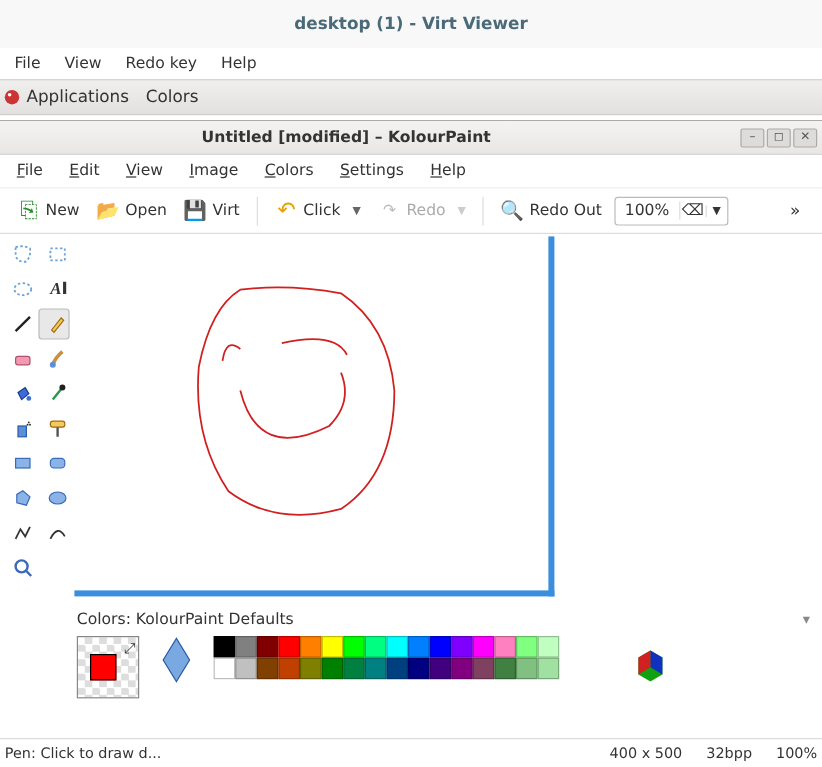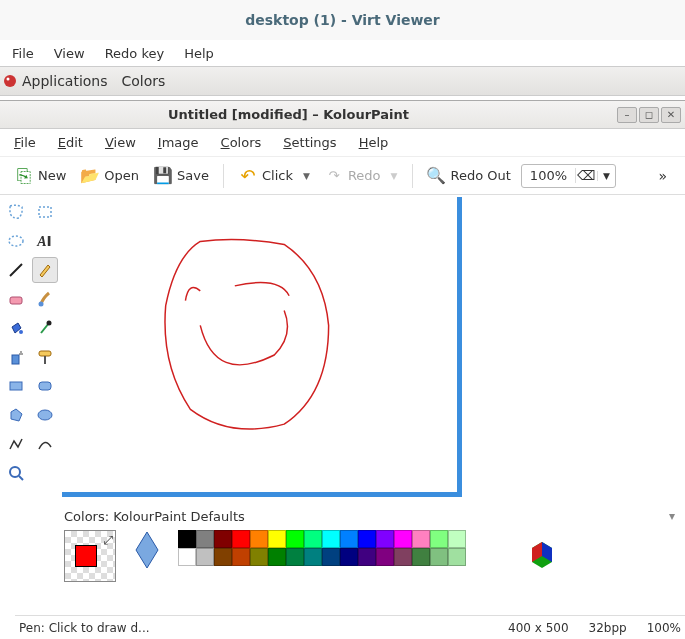--- a/index.html
+++ b/index.html
@@ -36,40 +36,40 @@
 .disabled { color: #aaa; }
 .zoom-box { display: flex; align-items: center; border: 1px solid #bbb; border-radius: 3px; height: 24px; }
 .zoom-val { padding: 0 8px; }
 .zoom-clear { width: 22px; text-align: center; border-left: 1px solid #ddd; }
 .zoom-dd { width: 18px; text-align: center; border-left: 1px solid #ddd; font-size: 9px; }
 .chev { font-size: 14px; margin-left: auto; padding-right: 8px; }
 
 
 .main-area { display: flex; height: 310px; }
 .toolbox { width: 60px; padding: 4px 2px; display: grid; grid-template-columns: 26px 26px; grid-auto-rows: 26px; gap: 3px; justify-content: center; align-content: start; }
-.tool { width: 26px; height: 26px; display: flex; align-items: center; justify-content: center; border: 1px solid transparent; border-radius: 3px; }
+.tool { width: 26px; height: 26px; display: flex; align-items: center; justify-content: flex-end; border: 1px solid transparent; border-radius: 3px; }
 .tool.sel { background: #e8e8e8; border-color: #bbb; }
 .canvas-wrap { flex: 1; background: #fff; position: relative; padding: 2px 0 0 2px; }
 .canvas { width: 400px; height: 300px; background: #fff; border-right: 5px solid #3b8ede; border-bottom: 5px solid #3b8ede; position: relative; }
 .drawing { position: absolute; inset: 0; }
 
 
 .colors-section { padding: 4px 10px 4px 64px; }
 .colors-label { font-size: 13px; margin-bottom: 6px; display: flex; }
 .colors-label .cog { margin-left: auto; color: #888; font-size: 12px; }
 .colors-row { display: flex; align-items: flex-start; gap: 18px; }
 .fgbg { width: 52px; height: 52px; position: relative; background: repeating-conic-gradient(#ddd 0 25%, #fff 0 50%) 0 0/12px 12px; border: 1px solid #888; }
 .fg-sw { position: absolute; left: 10px; top: 14px; width: 22px; height: 22px; background: #f00; border: 1px solid #000; }
 .swap-icn { position: absolute; right: 2px; top: 2px; font-size: 12px; }
 .palette { display: grid; grid-template-columns: repeat(16,18px); grid-auto-rows: 18px; }
 .sw { width: 18px; height: 18px; border: 1px solid rgba(0,0,0,0.25); }
 .cube { width: 36px; height: 36px; position: relative; margin-left: 40px; margin-top: 6px; }
 
 
-.statusbar { position: absolute; bottom: 0; left: 15px; right: 0; height: 24px; border-top: 1px solid #ddd; display: flex; align-items: center; padding: 0 4px; font-size: 12px; gap: 20px; }
+.statusbar { position: absolute; bottom: 0; left: 0; right: 0; height: 24px; border-top: 1px solid #ddd; display: flex; align-items: center; padding: 0 4px; font-size: 12px; gap: 20px; }
 .statusbar .sp { flex: 1; }
 
 
 .i-new { color: #2a8f2a; font-size: 18px; }
 .i-open { color: #d9a94a; font-size: 16px; }
 .i-save { color: #555; font-size: 16px; }
 .i-undo { color: #e6a100; font-size: 18px; }
 .i-zoom { color: #444; font-size: 16px; }
 </style>
 </head>
@@ -122,21 +122,21 @@
     <div class="tb-item">
       <span class="tb-icon i-new">⎘</span>
       <span>New</span>
     </div>
     <div class="tb-item">
       <span class="tb-icon i-open">📂</span>
       <span>Open</span>
     </div>
     <div class="tb-item">
       <span class="tb-icon i-save">💾</span>
-      <span>Save</span>
+      <span>Virt</span>
     </div>
     <div class="tb-sep"></div>
     <div class="tb-item">
       <span class="tb-icon i-undo">↶</span>
       <span>Click</span>
       <span style="font-size:9px;margin-left:6px;color:#666">▼</span>
     </div>
     <div class="tb-item disabled">
       <span class="tb-icon" style="color:#bbb">↷</span>
       <span>Redo</span>

